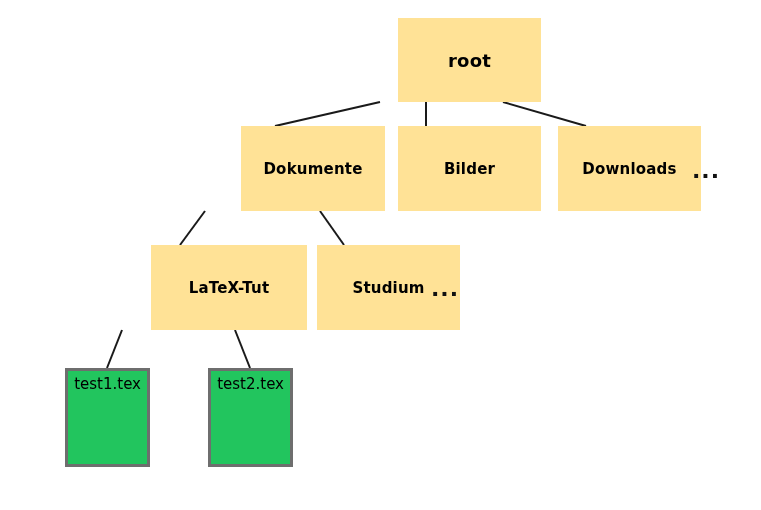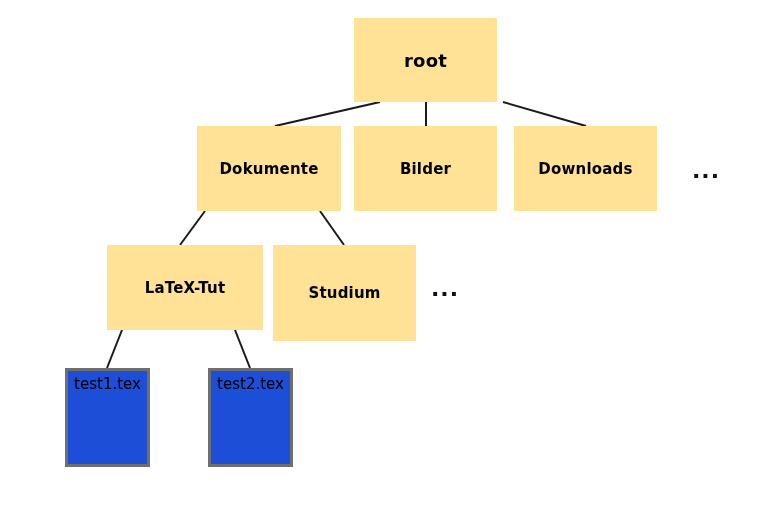--- a/index.html
+++ b/index.html
@@ -32,26 +32,27 @@
     display: flex;
     align-items: center;
     justify-content: center;
     color: #000000;
   }
   .node.folder {
     background: #ffe296;
     font-weight: bold;
     font-size: 15px;
     letter-spacing: 0.2px;
+    margin-left: 44px;
   }
   .node.file {
-    background: #1d4ed8;
+    background: #22c55e;
     border: 3px solid #6e6e6e;
     align-items: flex-start;
-    justify-content: center;
+    justify-content: flex-end;
     font-weight: normal;
     font-size: 15px;
     padding: 5px 6px 0 6px;
     line-height: 1.1;
   }
   .node.root-node {
     font-size: 18px;
   }
   .ellipsis {
     position: absolute;
@@ -92,21 +93,21 @@
   <div class="node folder" style="left:514px; top:126px; width:143px; height:85px;">
     <span>Downloads</span>
   </div>
 
   <div class="ellipsis" style="left:692px; top:160px;">...</div>
 
   <div class="node folder" style="left:107px; top:245px; width:156px; height:85px;">
     <span>LaTeX-Tut</span>
   </div>
 
-  <div class="node folder" style="left:273px; top:245px; width:143px; height:96px;">
+  <div class="node folder" style="left:273px; top:245px; width:143px; height:85px;">
     <span>Studium</span>
   </div>
 
   <div class="ellipsis" style="left:431px; top:278px;">...</div>
 
   <div class="node file" style="left:65px; top:368px; width:85px; height:99px;">
     <span>test1.tex</span>
   </div>
 
   <div class="node file" style="left:208px; top:368px; width:85px; height:99px;">

